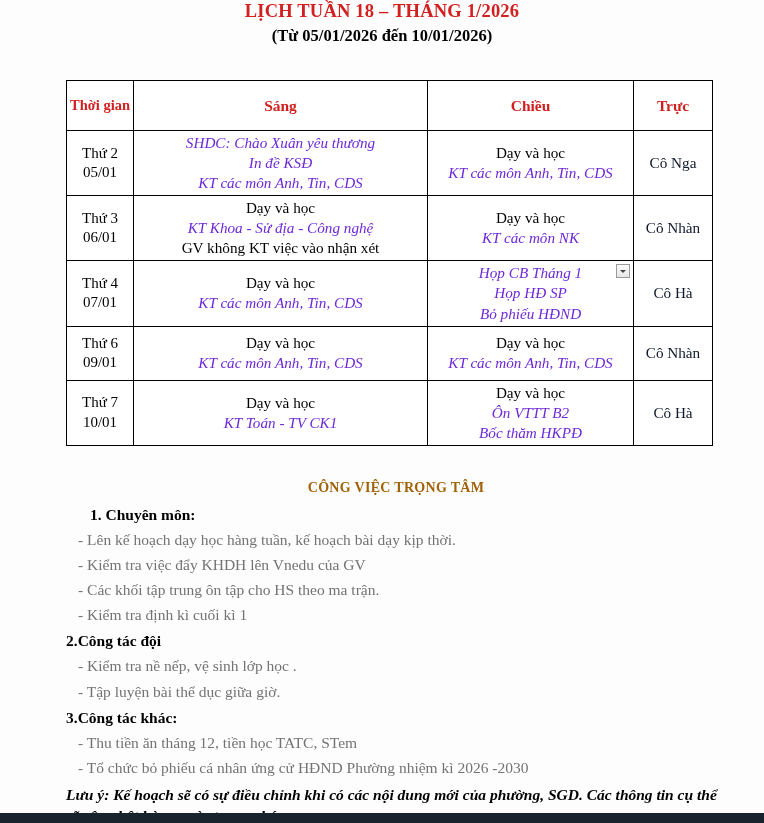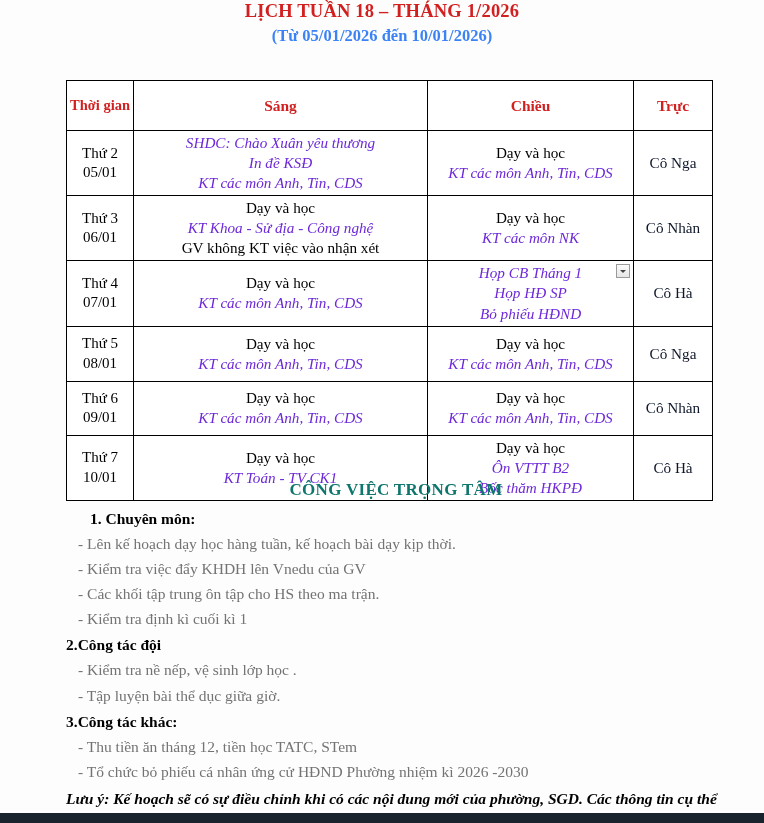--- a/index.html
+++ b/index.html
@@ -34,21 +34,21 @@
   }
   .doc-title {
     color: #d21f1f;
     font-weight: bold;
     font-size: 18.5px;
     letter-spacing: 0.2px;
     line-height: 1.25;
     margin: 0;
   }
   .doc-subtitle {
-    color: #3b82f6;
+    color: #000000;
     font-weight: bold;
     font-size: 16.5px;
     line-height: 1.25;
     margin: 3px 0 0 0;
   }
 
   
   .table-wrap {
     position: absolute;
     left: 66px;
@@ -148,24 +148,24 @@
   
   .tasks {
     position: absolute;
     left: 66px;
     top: 480px;
     width: 660px;
   }
   .tasks-heading {
     text-align: center;
     font-weight: bold;
-    font-size: 17px;
+    font-size: 14px;
     letter-spacing: 0.3px;
     margin: 0 0 7px 0;
-    color: #0f766e;
+    color: #a16207;
   }
   .task-group-title {
     font-weight: bold;
     font-size: 15.5px;
     margin: 2px 0 0 0;
     line-height: 1.55;
   }
   .task-group-title.indent {
     padding-left: 24px;
   }
@@ -282,41 +282,20 @@
                 <div class="ln red">Họp CB Tháng 1</div>
                 <div class="ln red">Họp HĐ SP</div>
                 <div class="ln red">Bỏ phiếu HĐND</div>
               </div>
               <span class="combo-button"></span>
             </td>
             <td>
               <div class="duty">Cô Hà</div>
             </td>
           </tr>
-          <tr class="r4">
-            <td>
-              <div class="day-name">Thứ 5</div>
-              <div class="day-date">08/01</div>
-            </td>
-            <td>
-              <div class="cell-lines">
-                <div class="ln black">Dạy và học</div>
-                <div class="ln red">KT các môn Anh, Tin, CDS</div>
-              </div>
-            </td>
-            <td>
-              <div class="cell-lines">
-                <div class="ln black">Dạy và học</div>
-                <div class="ln red">KT các môn Anh, Tin, CDS</div>
-              </div>
-            </td>
-            <td>
-              <div class="duty">Cô Nga</div>
-            </td>
-          </tr>
           <tr class="r5">
             <td>
               <div class="day-name">Thứ 6</div>
               <div class="day-date">09/01</div>
             </td>
             <td>
               <div class="cell-lines">
                 <div class="ln black">Dạy và học</div>
                 <div class="ln red">KT các môn Anh, Tin, CDS</div>
               </div>

